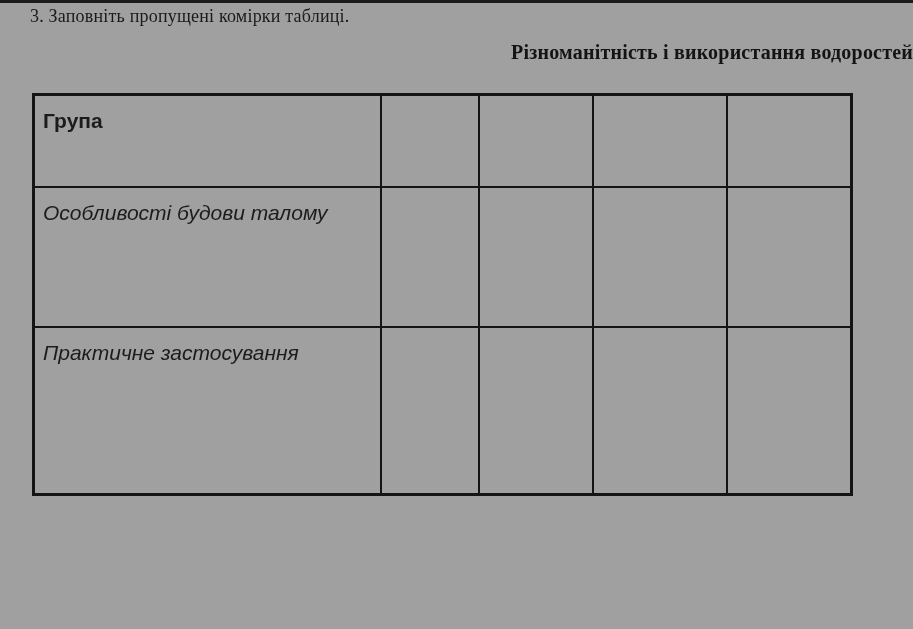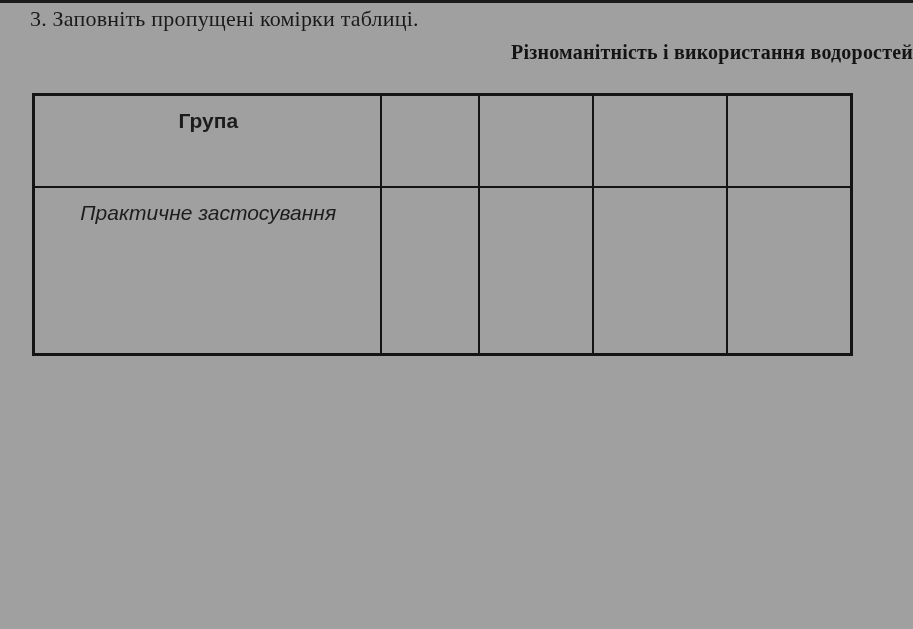--- a/index.html
+++ b/index.html
@@ -19,21 +19,21 @@
     top: 0; left: 0;
     width: 913px;
     height: 3px;
     background: #1b1b1b;
   }
   .prompt {
     position: absolute;
     left: 30px;
     top: 6px;
     font-family: "Liberation Serif", serif;
-    font-size: 22px;
+    font-size: 18px;
     color: #1a1a1a;
     letter-spacing: 0.2px;
     white-space: nowrap;
     text-align: right;
   }
   .doc-title {
     position: absolute;
     left: 0;
     top: 41px;
     width: 913px;
@@ -45,21 +45,20 @@
     letter-spacing: 0.2px;
   }
   table.worksheet {
     position: absolute;
     left: 32px;
     top: 93px;
     width: 818px;
     border-collapse: collapse;
     table-layout: fixed;
     border: 3px solid #141414;
-    text-align: center;
   }
   table.worksheet td {
     border: 2px solid #141414;
     vertical-align: top;
     padding: 13px 6px 0 8px;
     font-size: 21px;
     color: #1c1c1c;
     overflow: hidden;
     white-space: nowrap;
   }
@@ -88,20 +87,27 @@
     <col style="width:125px">
   </colgroup>
   <tbody>
     <tr class="r1">
       <td class="hdr-bold">Група</td>
       <td></td>
       <td></td>
       <td></td>
       <td></td>
     </tr>
+    <tr class="r3">
+      <td class="hdr-italic">Особливості будови талому</td>
+      <td></td>
+      <td></td>
+      <td></td>
+      <td></td>
+    </tr>
     <tr class="r4">
       <td class="hdr-italic">Практичне застосування</td>
       <td></td>
       <td></td>
       <td></td>
       <td></td>
     </tr>
   </tbody>
 </table>
 

